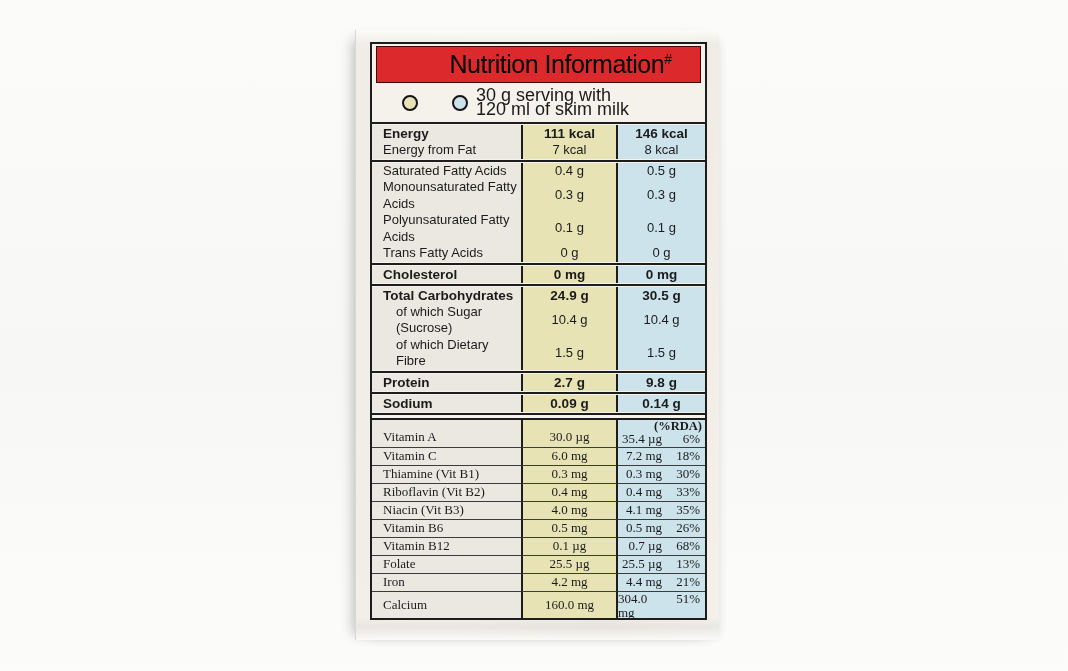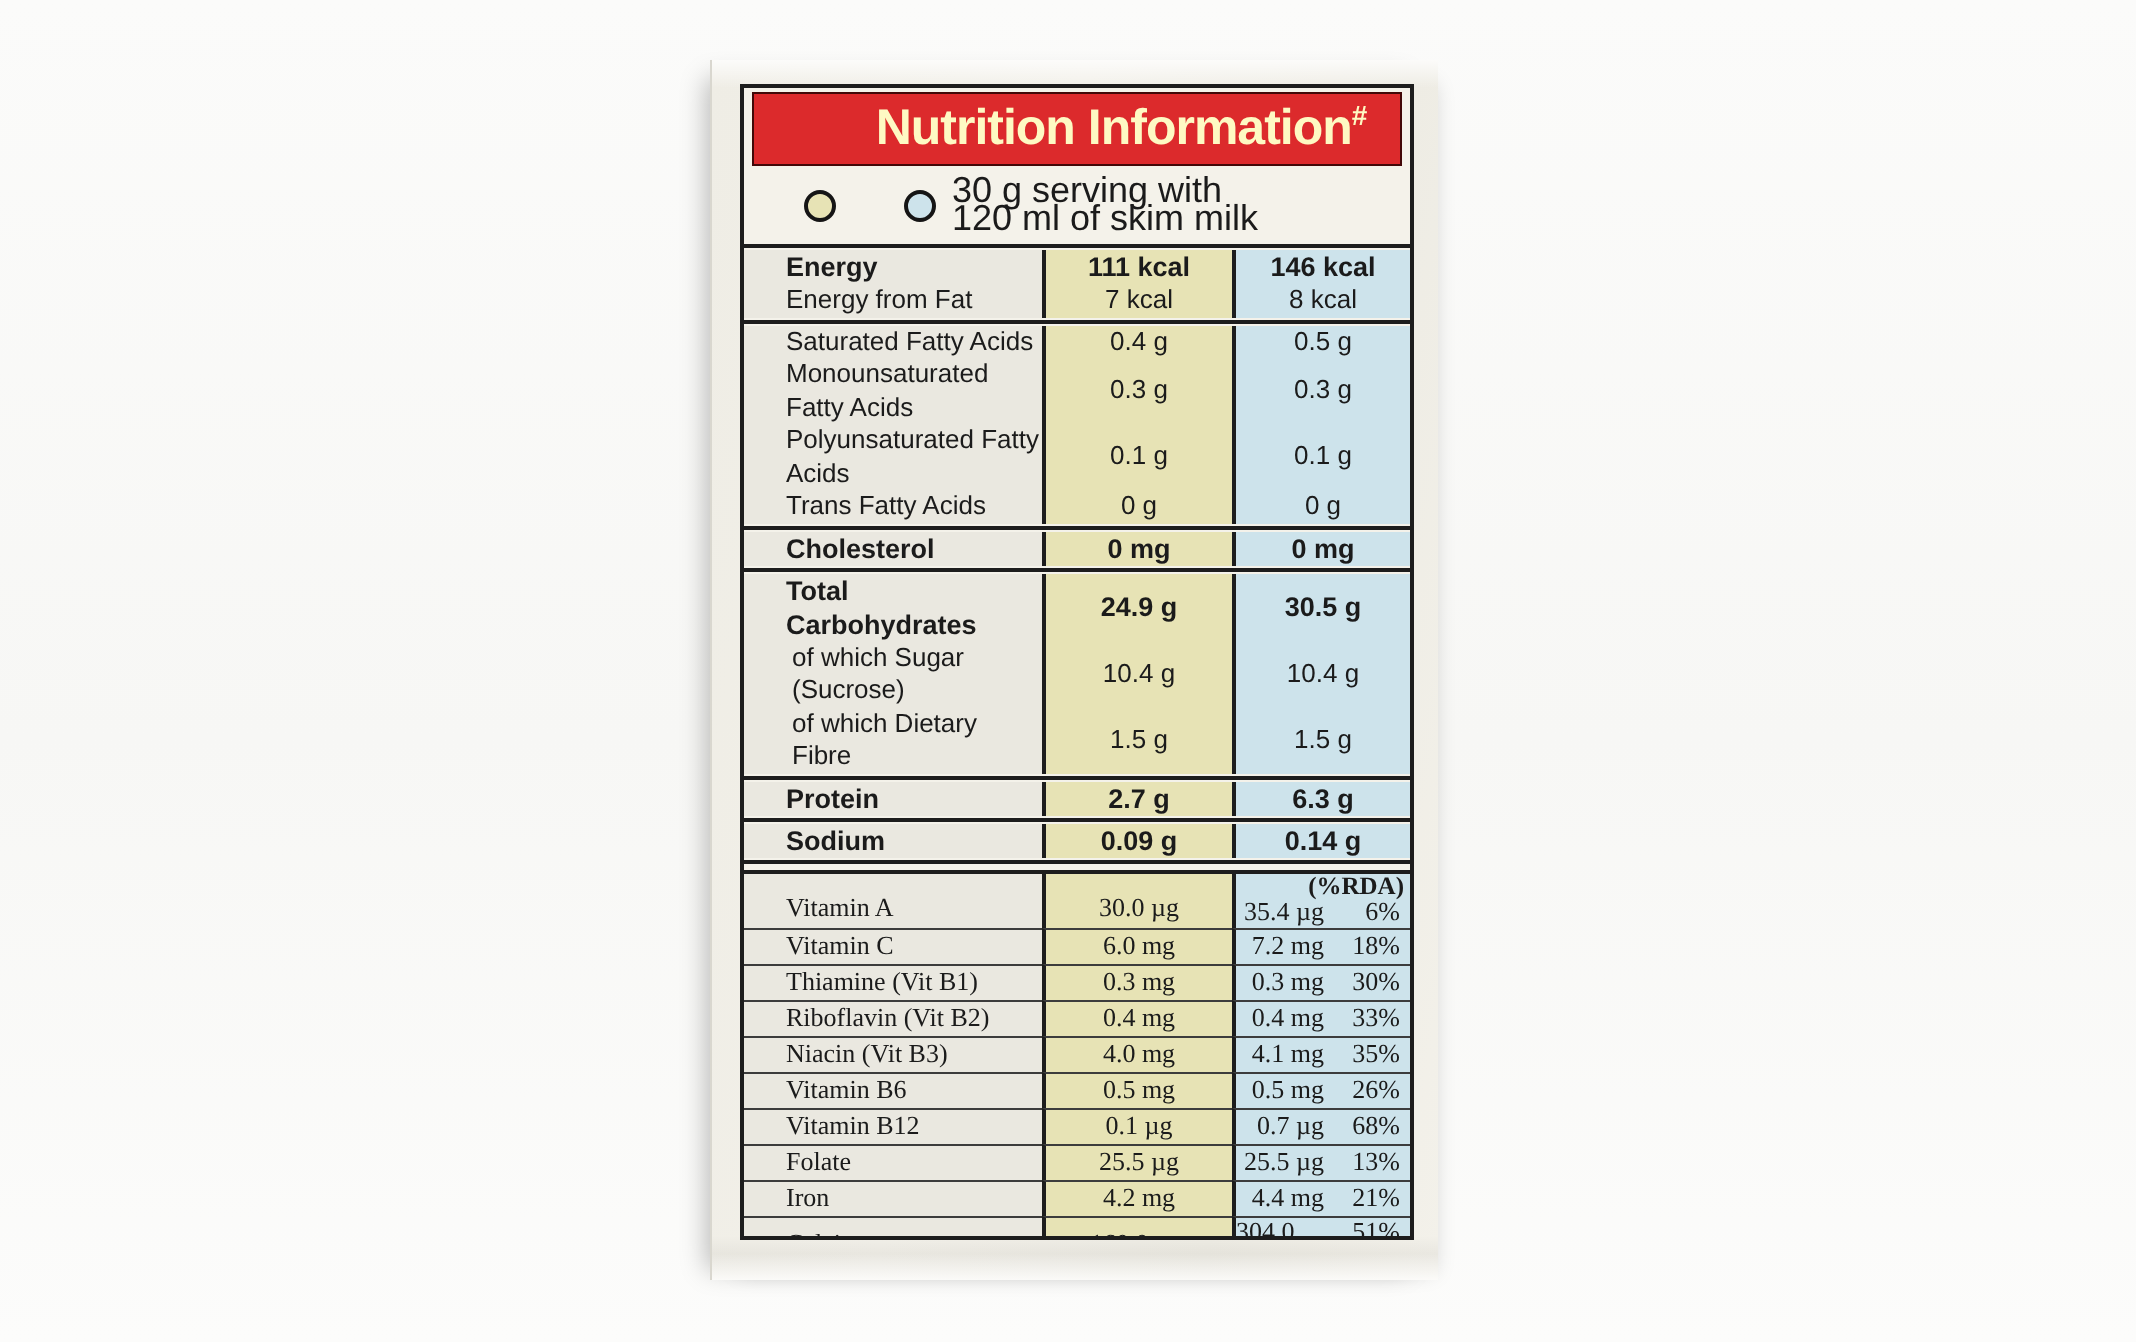--- a/index.html
+++ b/index.html
@@ -19,39 +19,39 @@
     position:absolute;left:14px;top:12px;width:337px;height:578px;
     background:#f4f2ea;border:2px solid #1d1d1d;box-sizing:border-box;
     overflow:hidden;
   }
   .banner{
     margin:2px 4px 0 4px;height:35px;
     background:var(--red,#dc2a2c);border:1px solid #420808;
     display:flex;align-items:center;justify-content:center;
   }
   .banner .t{
-    color:#fef9c3;font-size:25px;font-weight:bold;letter-spacing:-.5px;
+    color:#000000;font-size:25px;font-weight:normal;letter-spacing:-.5px;
     line-height:33px;white-space:nowrap;margin-left:44px;
   }
   .banner .sup{font-size:14px;vertical-align:super;line-height:10px;}
   .legend{
     height:39px;display:flex;align-items:center;padding-left:30px;gap:34px;
   }
   .leg-item{display:flex;align-items:center;gap:8px;}
   .circle{
     width:12px;height:12px;border-radius:50%;border:2.5px solid #151515;flex:0 0 auto;
   }
   .leg-txt{font-size:13.5px;line-height:14px;}
   .leg-txt.two{font-size:18px;line-height:13.8px;}
   
   .tbl{border-top:2px solid #1d1d1d;}
   .section{border-bottom:2px solid #1d1d1d;padding:1px 0;}
   .trow{display:grid;grid-template-columns:149px 95px 89px;}
   .cell{font-size:13px;line-height:16.5px;display:flex;align-items:center;}
-  .cell.lab{padding-left:21px;background:#eae8e0;}
+  .cell.lab{padding-left:11px;background:#eae8e0;}
   .cell.lab.ind{padding-left:24px;}
   .cell.b{font-weight:bold;font-size:13.5px;line-height:17px;}
   .cell.val{justify-content:center;}
   .cell.cream{background:var(--cream,#e7e3b5);border-left:2px solid #1d1d1d;box-sizing:border-box;}
   .cell.blue{background:var(--blue,#cde3eb);border-left:2px solid #1d1d1d;box-sizing:border-box;}
   .gap{height:3px;}
   .vits{border-top:2px solid #1d1d1d;border-bottom:2px solid #ef4444;font-family:Liberation Serif, serif;}
   .vrow{display:grid;grid-template-columns:149px 95px 89px;height:18px;}
   .vrow + .vrow .cell{border-top:1px solid #3c3c3c;}
   .vrow.first{height:27px;}
@@ -149,21 +149,21 @@
             <div class="trow">
               <div class="cell lab ind">of which Dietary Fibre</div>
               <div class="cell val cream">1.5 g</div>
               <div class="cell val blue">1.5 g</div>
             </div>
           </div>
           <div class="section">
             <div class="trow">
               <div class="cell lab b">Protein</div>
               <div class="cell val cream b">2.7 g</div>
-              <div class="cell val blue b">6.3 g</div>
+              <div class="cell val blue b">9.8 g</div>
             </div>
           </div>
           <div class="section">
             <div class="trow">
               <div class="cell lab b">Sodium</div>
               <div class="cell val cream b">0.09 g</div>
               <div class="cell val blue b">0.14 g</div>
             </div>
           </div>
         </div>

